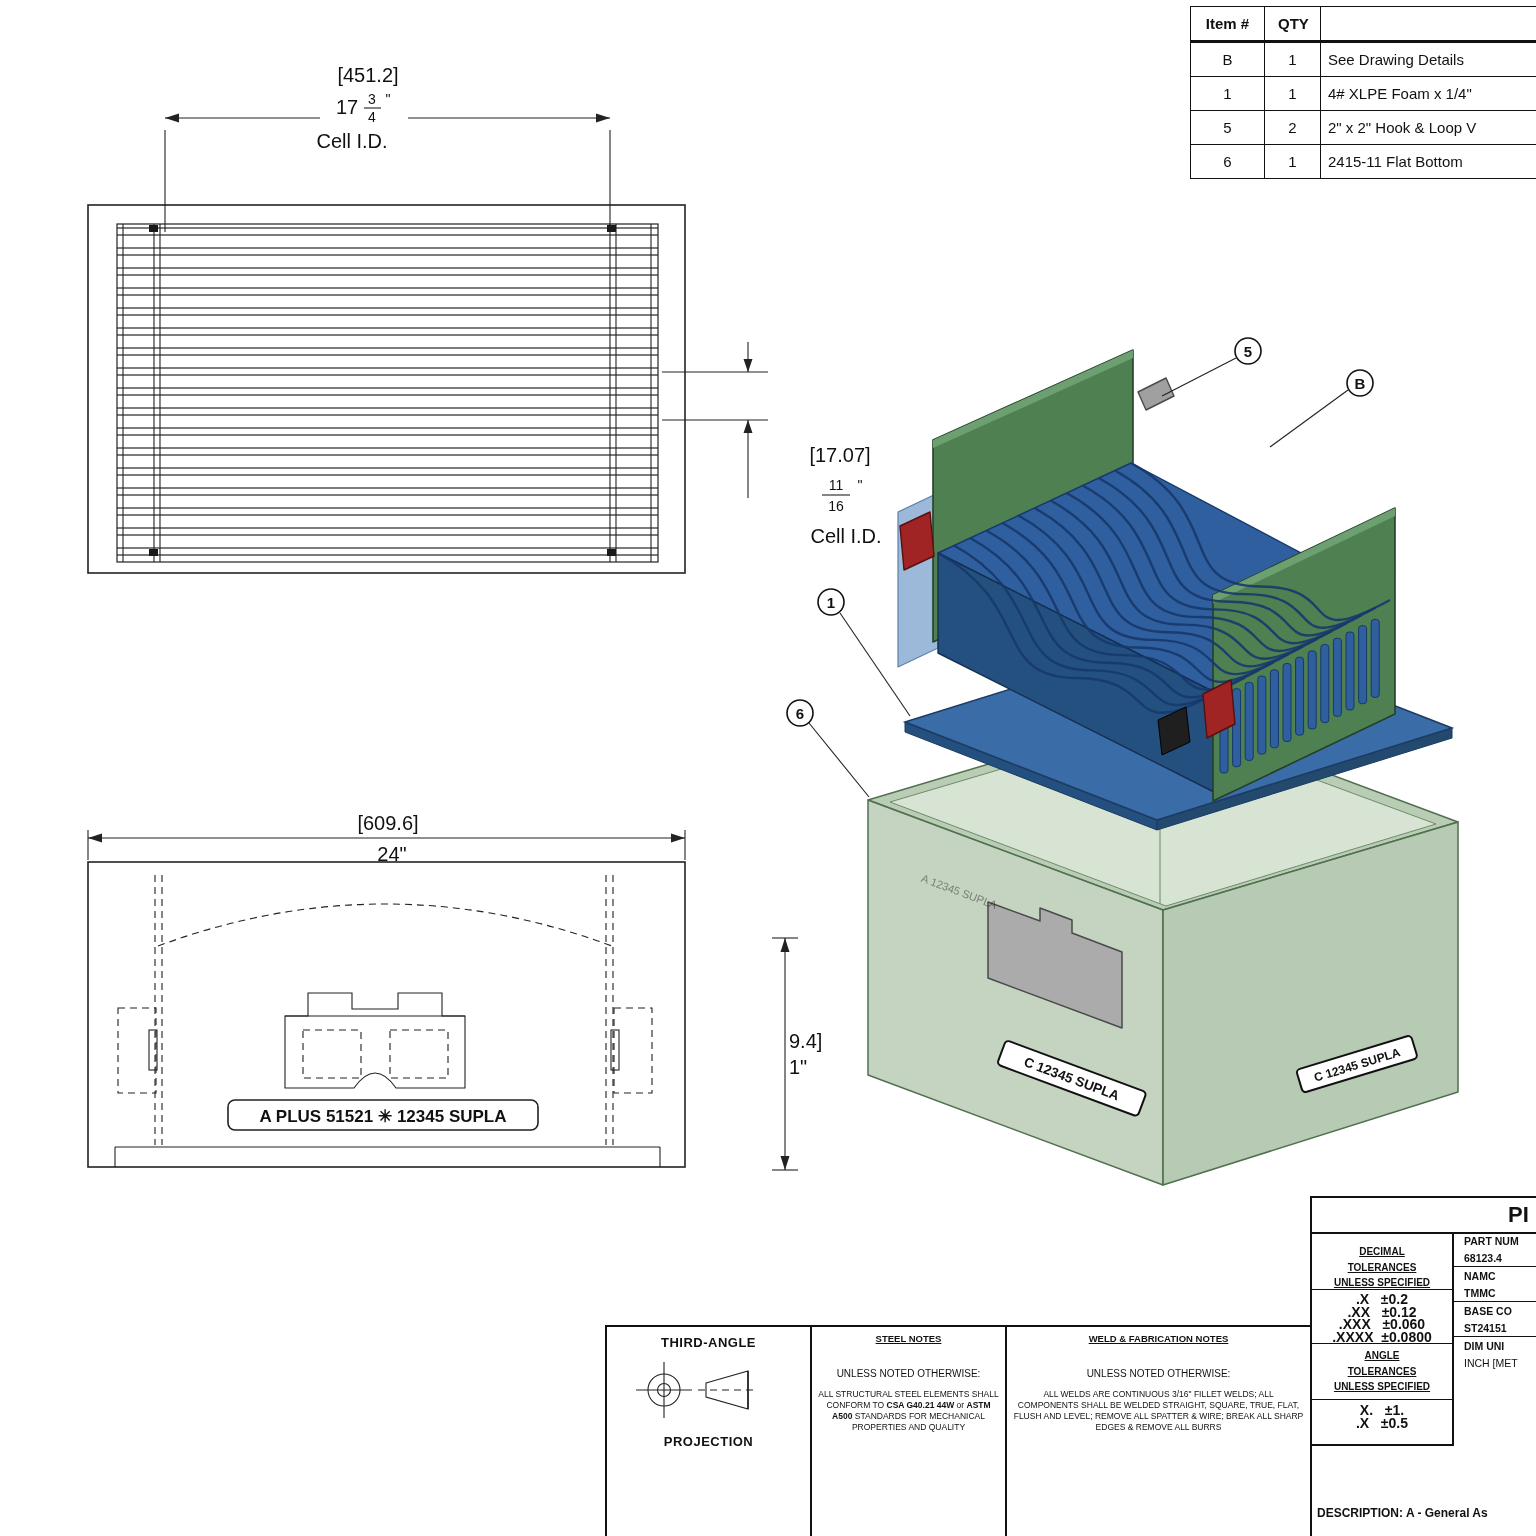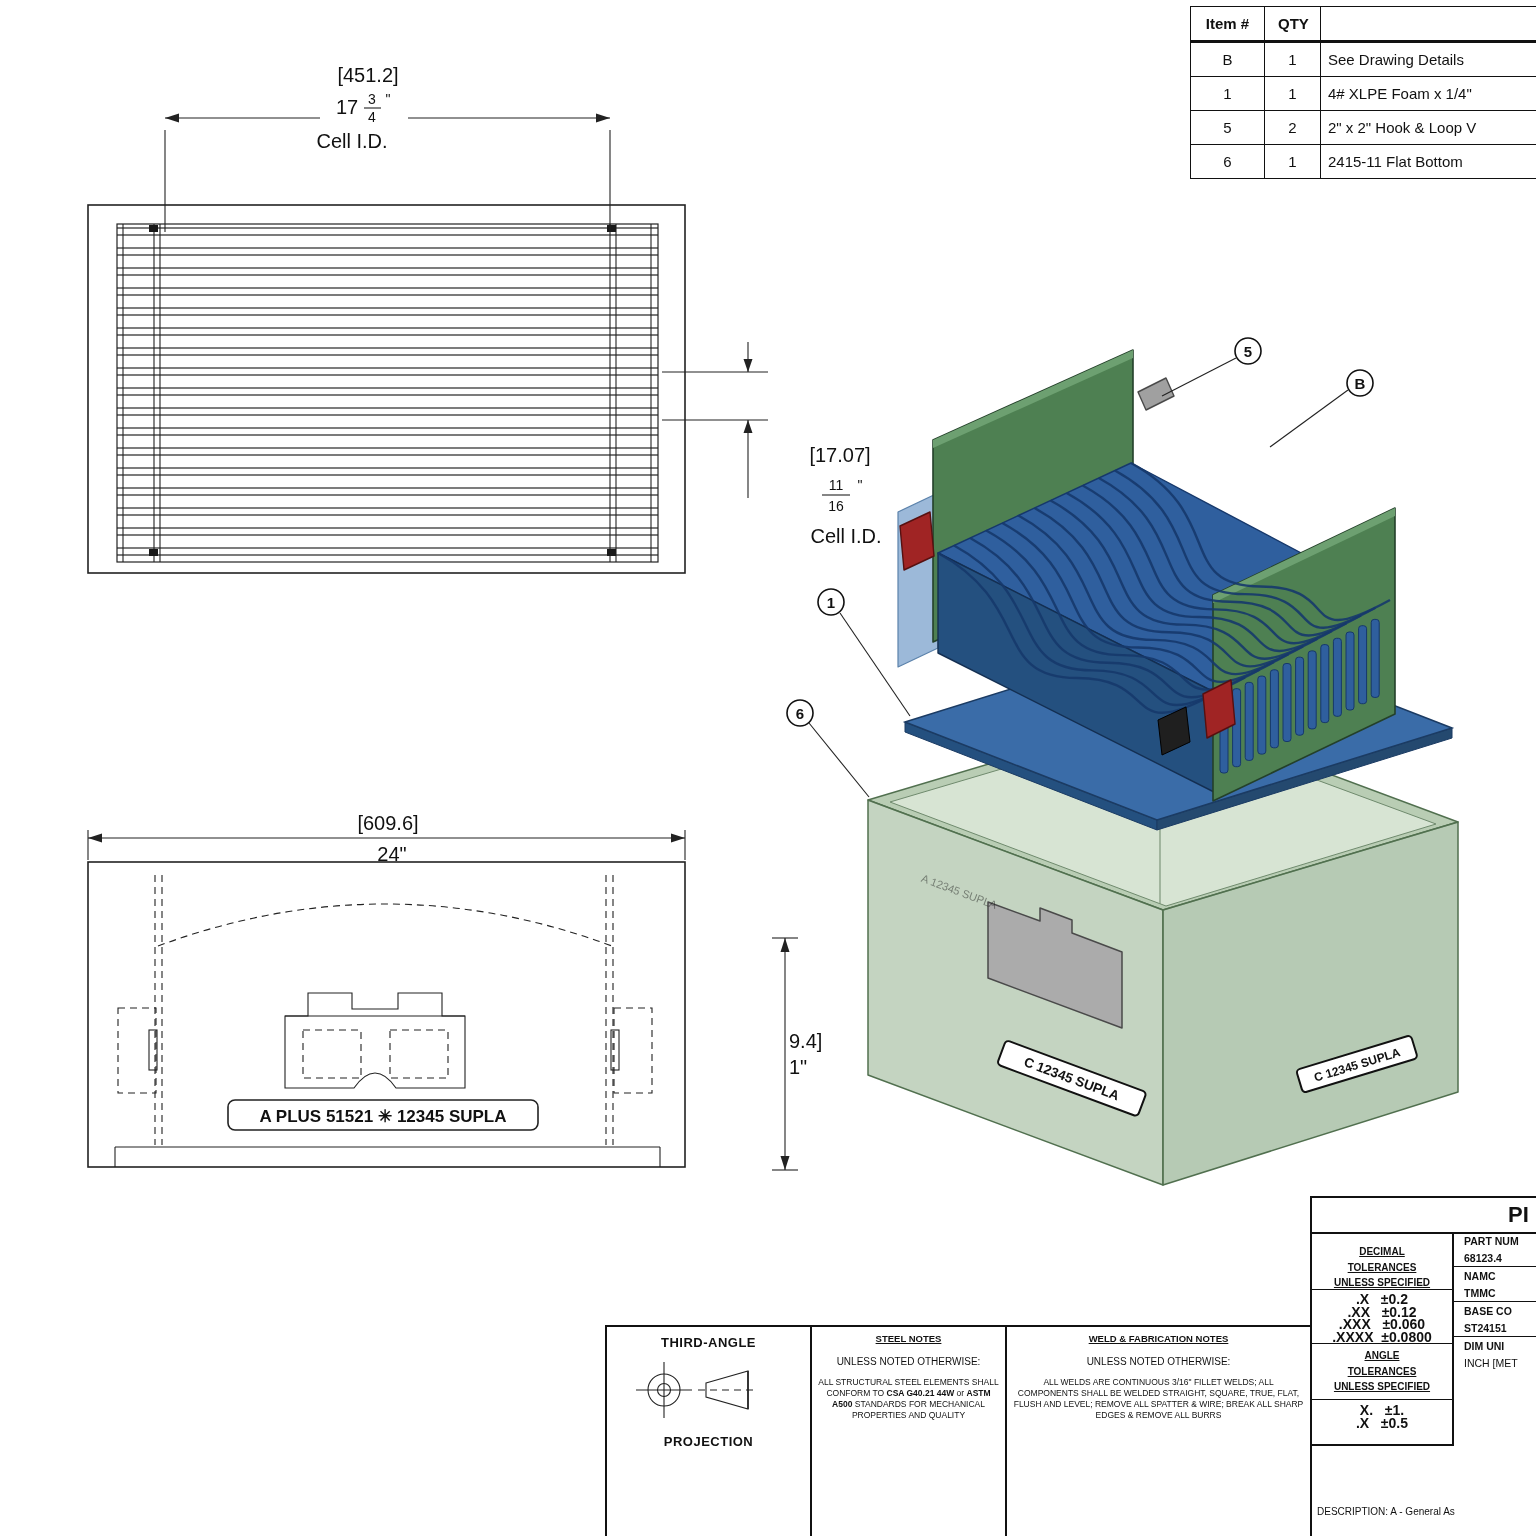--- a/index.html
+++ b/index.html
@@ -23,21 +23,21 @@
   .bom td.desc{text-align:left;padding-left:7px}
 
   
   .tblock{position:absolute;left:605px;top:1325px;height:211px;display:flex;
           border-top:2px solid #111;border-left:2px solid #111}
   .tb-box{border-right:2px solid #111;box-sizing:border-box;text-align:center;padding:4px 6px}
   .tb-proj{width:205px}
   .tb-steel{width:195px}
   .tb-weld{width:305px}
   .tb-proj-title{font-size:13px;font-weight:bold;letter-spacing:.5px;margin:4px 0}
-  .tb-h{font-size:9.5px;font-weight:bold;text-decoration:underline;margin:2px 0 12px}
+  .tb-h{font-size:9.5px;font-weight:bold;text-decoration:underline;margin:2px 0 24px}
   .tb-sub{font-size:10px;margin-bottom:10px}
   .tb-body{font-size:8.5px;line-height:1.3}
   .tb-body .b{font-weight:bold}
 
   
   .rblock{position:absolute;left:1310px;top:1196px;width:226px;height:380px;
           border-top:2px solid #111;border-left:2px solid #111;box-sizing:border-box}
   .r-head{position:absolute;left:196px;top:4px;font-size:22px;font-weight:bold;white-space:nowrap}
   .hline34{position:absolute;left:0;top:34px;width:226px;border-top:2px solid #111}
   .r-left{position:absolute;left:0;top:34px;width:140px;height:212px;
@@ -46,21 +46,21 @@
   .cell.dec{height:58px;border-bottom:1.6px solid #111;padding-top:12px}
   .cell.vals{height:54px;padding-top:3px;border-bottom:1.6px solid #111}
   .cell.ang{height:56px;padding-top:4px;border-bottom:1.6px solid #111}
   .cell.avals{height:40px;padding-top:4px}
   .u{font-size:10px;font-weight:bold;text-decoration:underline;line-height:1.55}
   .tv{font-size:14px;font-weight:bold;line-height:12.5px;white-space:pre}
   .r-right{position:absolute;left:142px;top:34px;width:200px}
   .rr{font-size:10.5px;padding:3px 0 2px 10px;white-space:nowrap}
   .rr.lbl{font-weight:bold}
   .rr.val{font-weight:bold;border-bottom:1.6px solid #111}
-  .r-desc{position:absolute;left:5px;top:308px;font-size:10px;font-weight:normal;white-space:nowrap}
+  .r-desc{position:absolute;left:5px;top:308px;font-size:12px;font-weight:bold;white-space:nowrap}
 </style>
 </head>
 <body>
 
 <svg width="1536" height="1536" viewBox="0 0 1536 1536" style="position:absolute;left:0;top:0">
   <defs>
     <pattern id="slats" x="117" y="224" width="20" height="20" patternUnits="userSpaceOnUse">
       <line x1="0" y1="4" x2="20" y2="4" stroke="#222" stroke-width="1.2"></line>
       <line x1="0" y1="11" x2="20" y2="11" stroke="#222" stroke-width="1.2"></line>
     </pattern>

